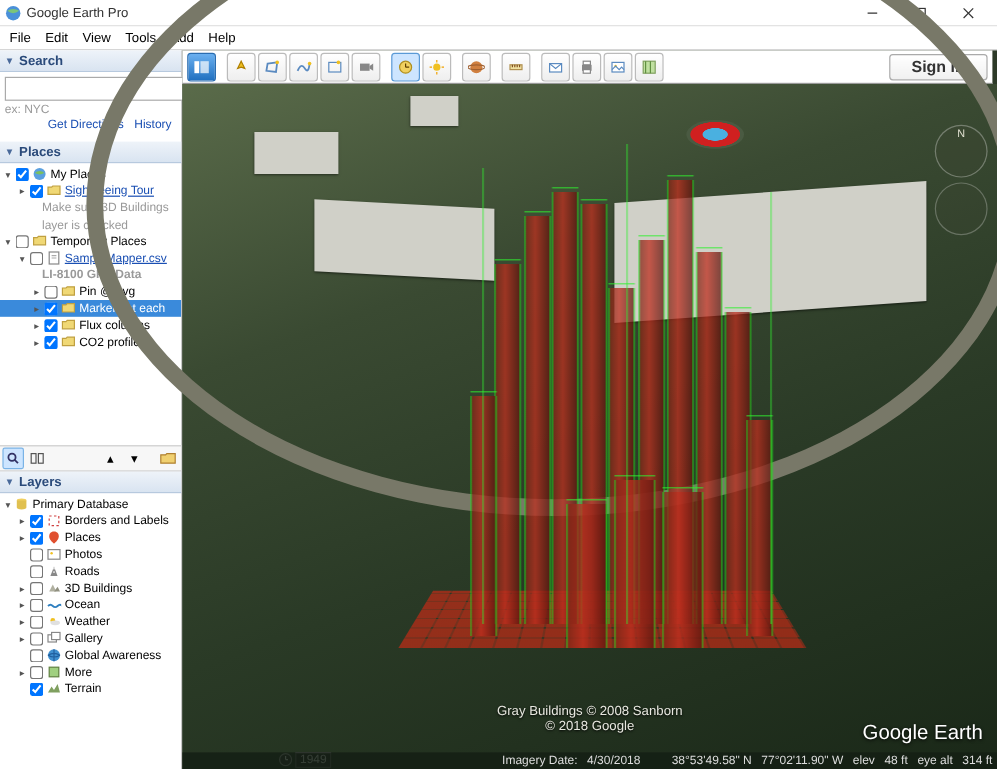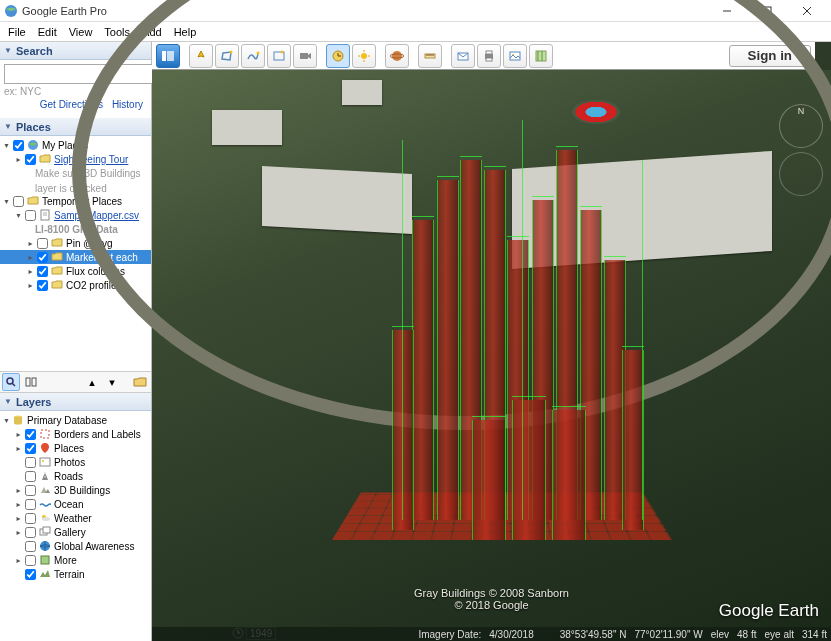--- a/index.html
+++ b/index.html
@@ -30,21 +30,21 @@
 .tree-row .lbl { font-size: 10px; }
 .tree-row .lbl.link { color: #1a4fb3; text-decoration: underline; }
 .tree-row .lbl.gray { color: #999; font-size: 10px; }
 .places-body { flex-shrink: 0; }
 .places-scroll { height: 235px; overflow: hidden; }
 .toolbar-row { height: 22px; border-top: 1px solid #ccc; border-bottom: 1px solid #ccc; display: flex; align-items: center; padding: 0 2px; gap: 2px; background: #f7f7f7; }
 .tbtn { width: 18px; height: 18px; border: 1px solid transparent; display: flex; align-items: center; justify-content: center; border-radius: 2px; }
 .tbtn.active { background: #cde5ff; border-color: #7ab3e6; }
 .layers-body { flex: 1; overflow: hidden; }
 .viewport { flex: 1; position: relative; background: #2d3a28; }
-.vp-toolbar { position: absolute; top: 0; left: 0; right: 16px; height: 28px; background: #fff; border-bottom: 1px solid #999; display: flex; align-items: center; padding: 0 4px; gap: 1px; }
+.vp-toolbar { position: absolute; top: 0; left: 0; right: 4px; height: 28px; background: #fff; border-bottom: 1px solid #999; display: flex; align-items: center; padding: 0 4px; gap: 1px; }
 .vbtn { width: 24px; height: 24px; border: 1px solid #bbb; background: linear-gradient(#fff,#eee); border-radius: 3px; display: flex; align-items: center; justify-content: center; margin-right: 1px; }
 .vbtn.blue { background: linear-gradient(#6ab0f0,#2070c0); border-color: #2a6db0; }
 .vbtn.active { background: #cde5ff; border-color: #5a9ad6; }
 .vsep { width: 6px; }
 .signin { height: 22px; padding: 0 18px; border: 1px solid #aaa; background: linear-gradient(#fff,#f0f0f0); border-radius: 3px; font-weight: 600; color: #333; margin-left: auto; }
 .globe { position: absolute; top: 28px; left: 0; right: 0; bottom: 0; background: linear-gradient(160deg, #5a6b4a 0%, #3a4a32 30%, #2a3a26 60%, #1a2818 100%); }
 .lawn { position: absolute; inset: 0; }
 .bldg { position: absolute; background: #d0d0c8; box-shadow: 0 1px 2px rgba(0,0,0,0.5); }
 .road { position: absolute; border: 10px solid #6a6a62; border-radius: 50%; }
 .fountain { position: absolute; width: 48px; height: 24px; border-radius: 50%; background: radial-gradient(#4ab0e0 30%, #d02020 32%, #d02020 60%, #4a5a42 62%); }

